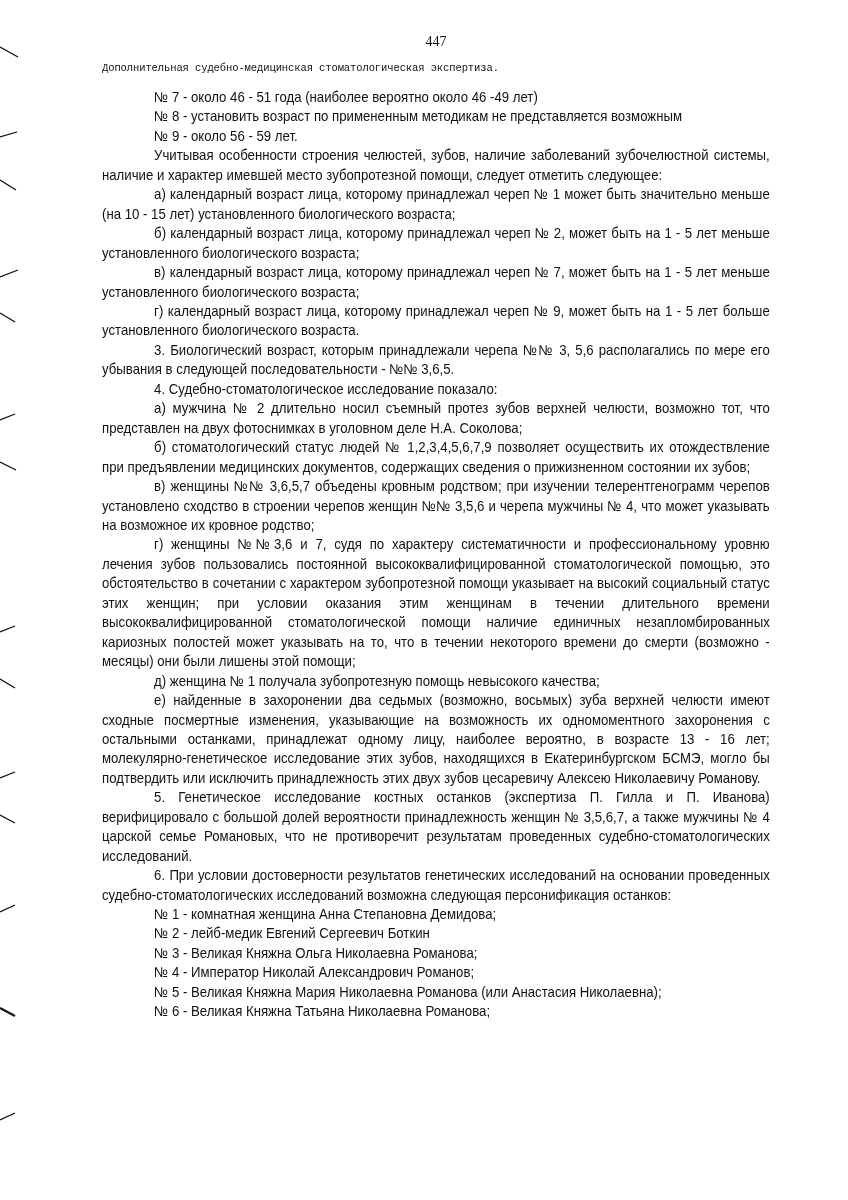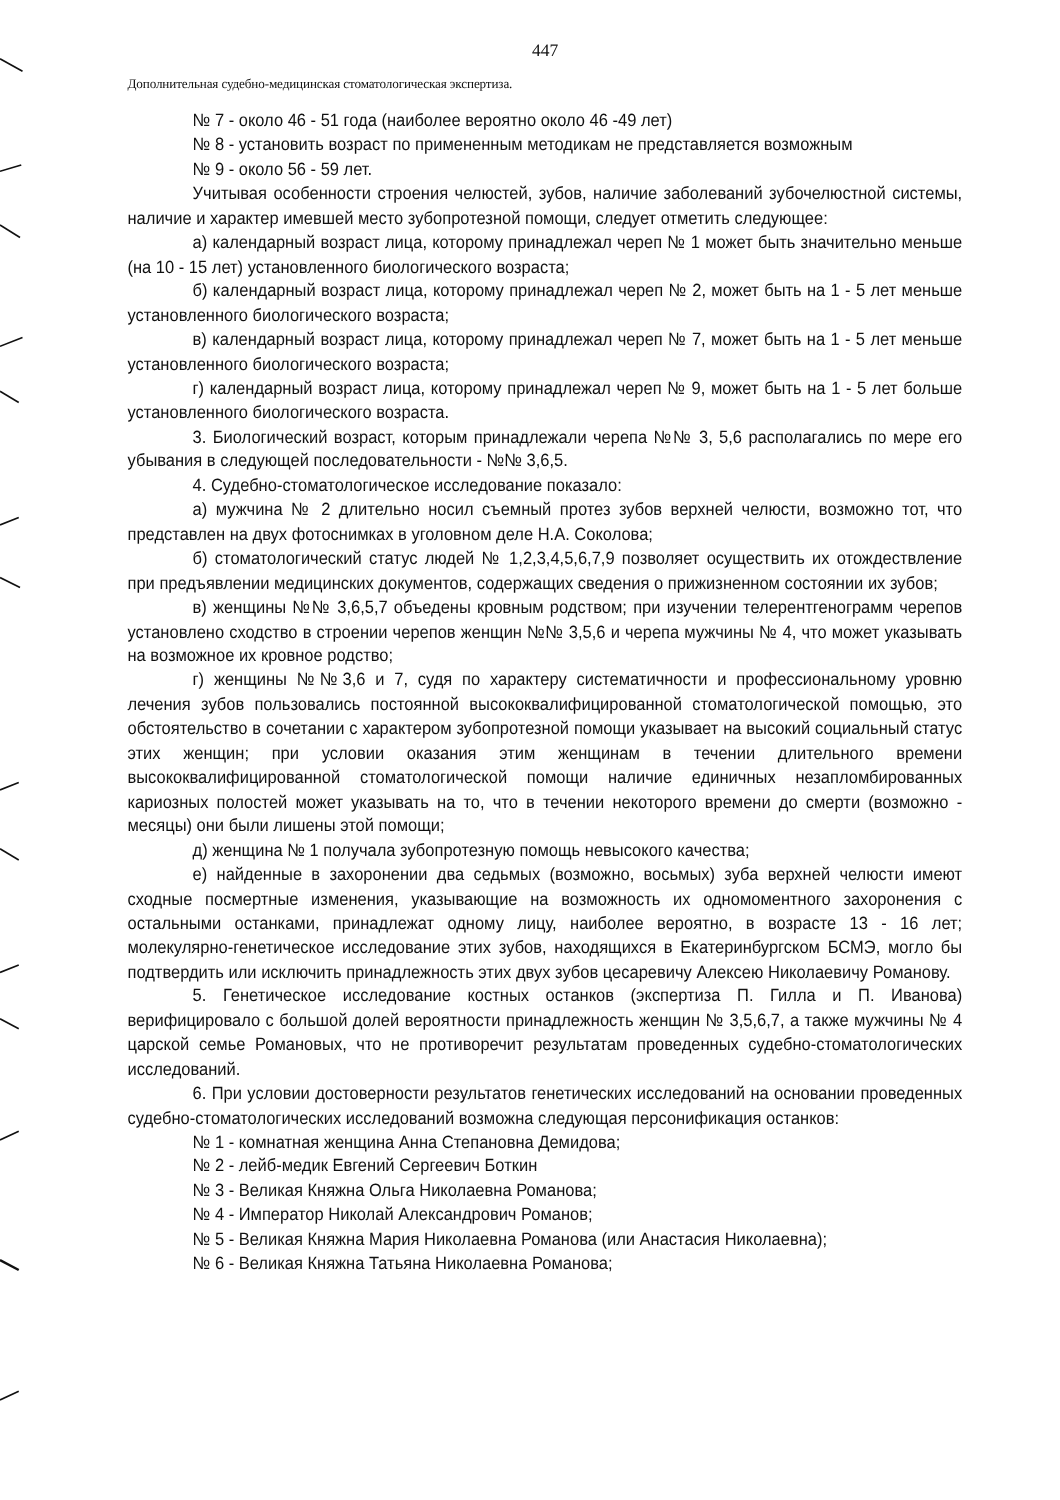--- a/index.html
+++ b/index.html
@@ -6,21 +6,21 @@
     body {
       width: 848px; height: 1200px; background: #ffffff; position: relative; overflow: hidden;
       font-family: "Liberation Sans", sans-serif; color: #111;
     }
     .page-number {
       position: absolute; top: 34px; left: 0; width: 848px; text-align: center;
       font-family: "Liberation Serif", serif; font-size: 14px; padding-left: 12px;
     }
     .running-header {
       position: absolute; top: 62px; left: 102px;
-      font-family: Liberation Serif, serif; font-size: 10.5px; letter-spacing: -0.1px;
+      font-family: Liberation Mono, monospace; font-size: 10.5px; letter-spacing: -0.1px;
     }
     .body-text {
       position: absolute; top: 88px; left: 102px; width: 668px;
       font-size: 14.2px; line-height: 19.45px; transform: scaleX(0.93); transform-origin: left top;
       width: 718px;
     }
     .p { margin: 0; text-align: justify; text-align-last: left; }
     .ind { text-indent: 56px; }
     .list-item { margin: 0; padding-left: 56px; white-space: nowrap; }
     .margin-marks { position: absolute; left: 0; top: 0; width: 30px; height: 1200px; }

